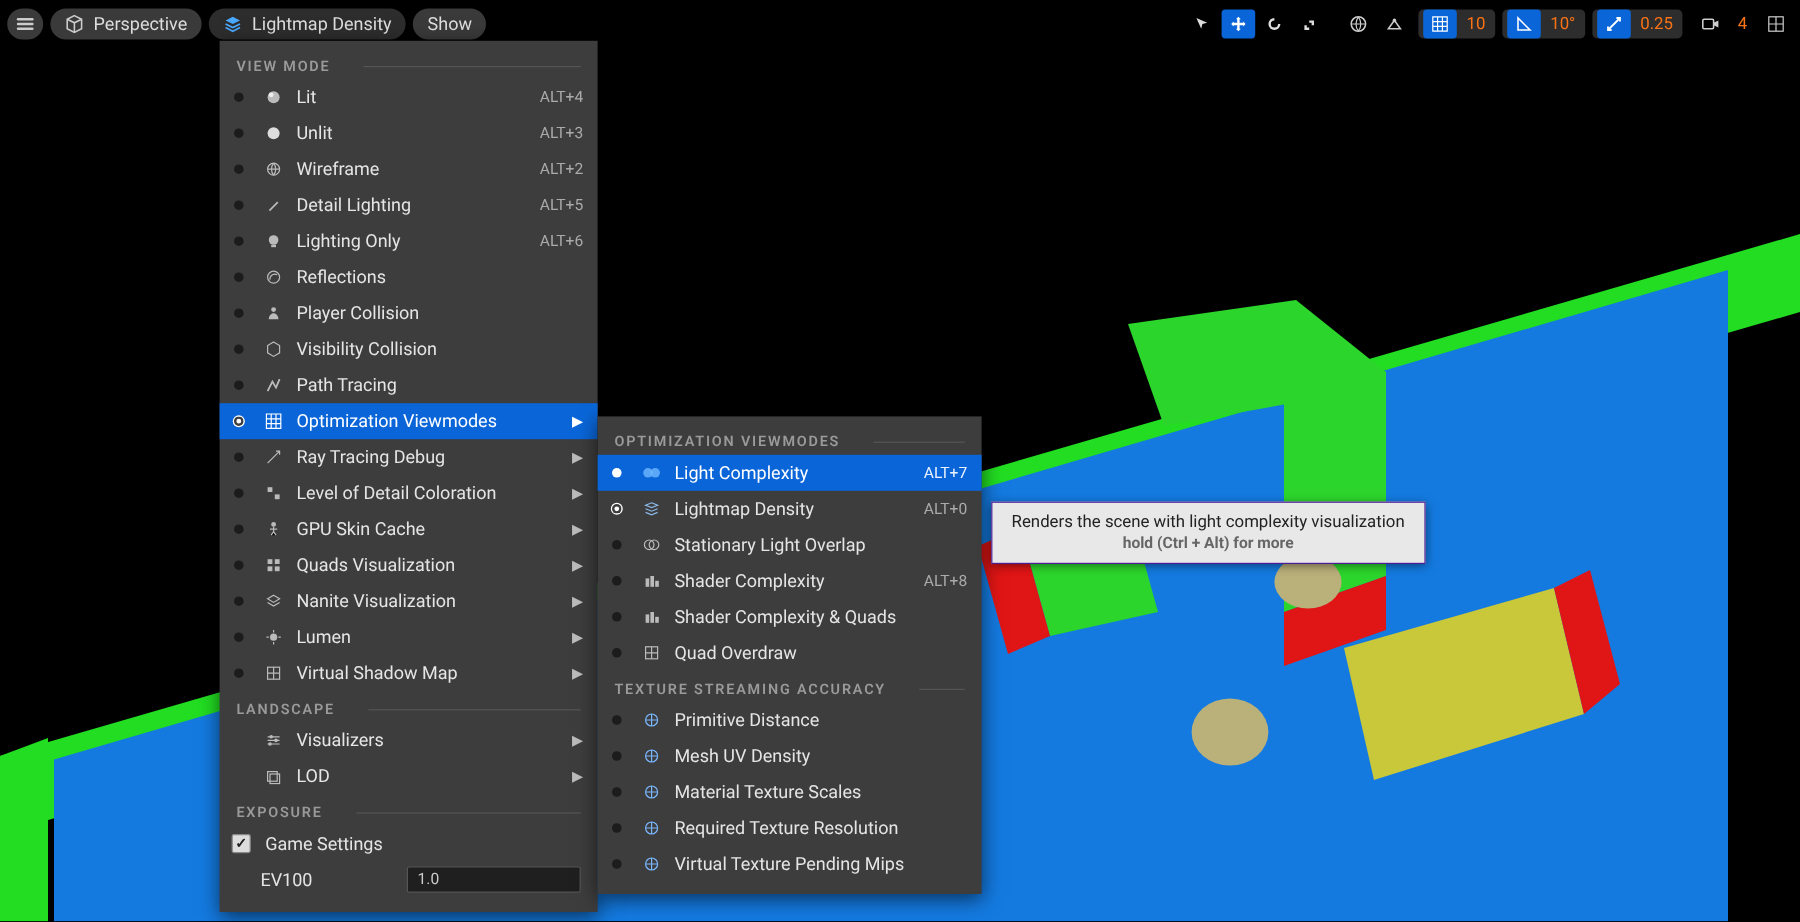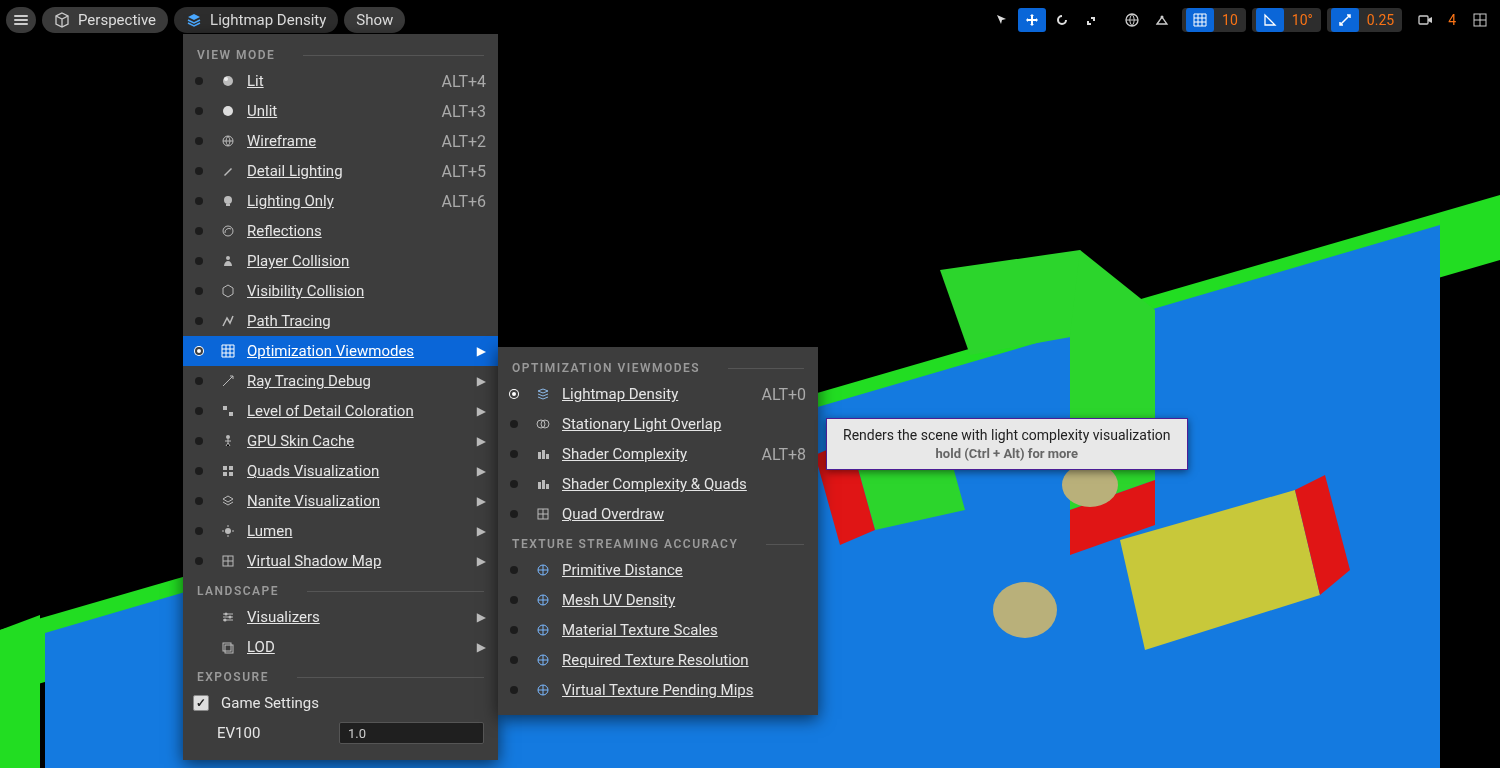--- a/index.html
+++ b/index.html
@@ -74,22 +74,22 @@
     height: 30px;
     padding: 0 12px 0 10px;
     gap: 10px;
   }
   .mi.sel { background:#0a66d8; color:#fff; }
   .mi.sel .shortcut { color:#eaf2ff; }
   .radio { width:8px; height:8px; border-radius:50%; background:#1c1c1c; flex-shrink:0; margin: 0 6px 0 2px;}
   .radio.on { background:#fff; box-shadow: inset 0 0 0 2px #3d3d3d, 0 0 0 1px #fff; }
   .mi.sel .radio { background:#fff; }
   .mi .ico { width:18px; height:18px; display:flex; align-items:center; justify-content:center; flex-shrink:0; color:#bfbfbf;}
-  .mi .lbl { flex:1; white-space:nowrap; overflow:hidden; text-overflow:ellipsis;text-decoration:underline;}
-  .mi .shortcut { color:#aaa; font-size:16px; }
+  .mi .lbl { flex:1; white-space:nowrap; overflow:hidden; text-overflow:ellipsis;}
+  .mi .shortcut { color:#aaa; font-size:13px; }
   .mi .chev { color:#bbb; font-size:12px; margin-left:4px; width:10px; text-align:right;}
   .mi.sel .chev { color:#fff; }
 
   .check-row { display:flex; align-items:center; height:30px; padding:0 12px 0 10px; gap:12px;}
   .checkbox { width:16px; height:16px; border:1px solid #888; border-radius:2px; background:#ddd; display:flex; align-items:center; justify-content:center; color:#222; font-size:12px; font-weight:bold;}
   .ev-row { display:flex; align-items:center; height:30px; padding:0 14px 0 34px; gap:6px;}
   .ev-row .lbl { flex:1;}
   .num-input { width:145px; height:22px; background:#1f1f1f; border:1px solid #555; border-radius:2px; color:#ccc; font-size:13px; display:flex; align-items:center; padding: 0 8px;}
 
   
@@ -466,20 +466,31 @@
         <span>1.0</span>
       </div>
   </div>
 </div>
 
 <div class="menu sub">
   <div class="section-header">
     <span class="lbl">OPTIMIZATION VIEWMODES</span>
       <div class="line"></div>
   </div>
+  <div class="mi sel">
+      <div class="radio"></div>
+      <span class="ico">
+        <svg width="16" height="12">
+          <circle cx="5" cy="6" r="4" fill="#6fb8ff" opacity=".8"></circle>
+          <circle cx="11" cy="6" r="4" fill="#6fb8ff" opacity=".8"></circle>
+        </svg>
+      </span>
+      <span class="lbl">Light Complexity</span>
+      <span class="shortcut">ALT+7</span>
+    </div>
   <div class="mi">
       <div class="radio on"></div>
       <span class="ico">
         <svg width="14" height="14">
           <path d="M7 2l5 2-5 2-5-2zM2 7l5 2 5-2M2 10l5 2 5-2" stroke="#8cb9e8" fill="none"></path>
         </svg>
       </span>
       <span class="lbl">Lightmap Density</span>
       <span class="shortcut">ALT+0</span>
     </div>

